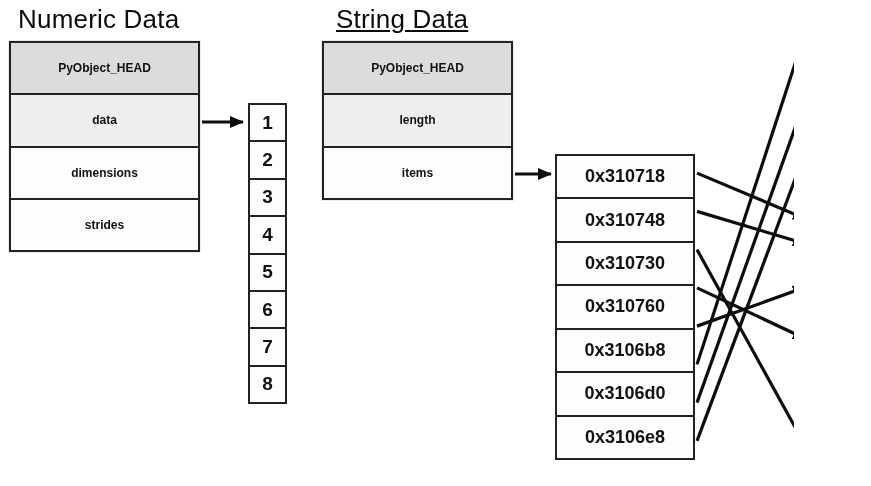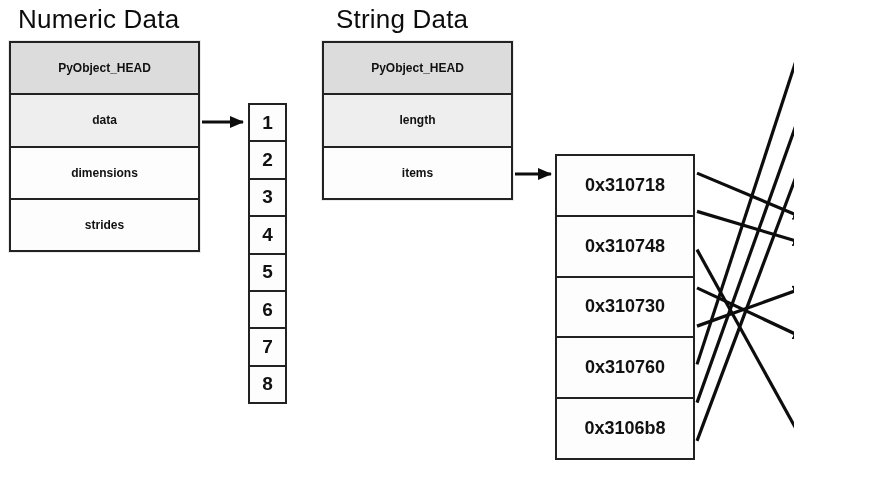--- a/index.html
+++ b/index.html
@@ -7,21 +7,21 @@
     position:relative;width:794px;height:486px;overflow:hidden;
     background:var(--page_bg,#fff);
     font-family:"Liberation Sans",sans-serif;
     color:#111;
   }
   .title{
     position:absolute;font-size:26px;font-weight:500;letter-spacing:.2px;color:#0c0c0c;
     white-space:nowrap;
   }
   #numeric-title{left:18px;top:4px;}
-  #string-title{left:336px;top:4px;}
+  #string-title{left:336px;top:4px;text-decoration:underline;}
 
   .struct{
     position:absolute;display:flex;flex-direction:column;
     border:2px solid var(--border,#222);box-sizing:border-box;
     box-shadow:0 0 0 1px rgba(0,0,0,.08);
   }
   #numeric-struct{left:9px;top:41px;width:191px;height:211px;}
   #string-struct{left:322px;top:41px;width:191px;height:159px;}
   .struct .row{
     flex:1;display:flex;align-items:center;justify-content:center;
@@ -107,20 +107,22 @@
     <div class="row sub">length</div>
     <div class="row">items</div>
   </div>
 
   <div class="ptr-table" id="pointer-table">
       <div class="cell">0x310718</div>
       <div class="cell">0x310748</div>
       <div class="cell">0x310730</div>
       <div class="cell">0x310760</div>
       <div class="cell">0x3106b8</div>
+      <div class="cell">0x3106d0</div>
+      <div class="cell">0x3106e8</div>
     </div>
 
   <div class="heap-col" id="heap-column">
       <div class="hcell obj">
         <span class="tiny">PyObject</span>
         <span class="tiny tiny2">_HEAD</span>
       </div>
       <div class="hcell val">
         <span class="tiny">digit</span>
       </div>

